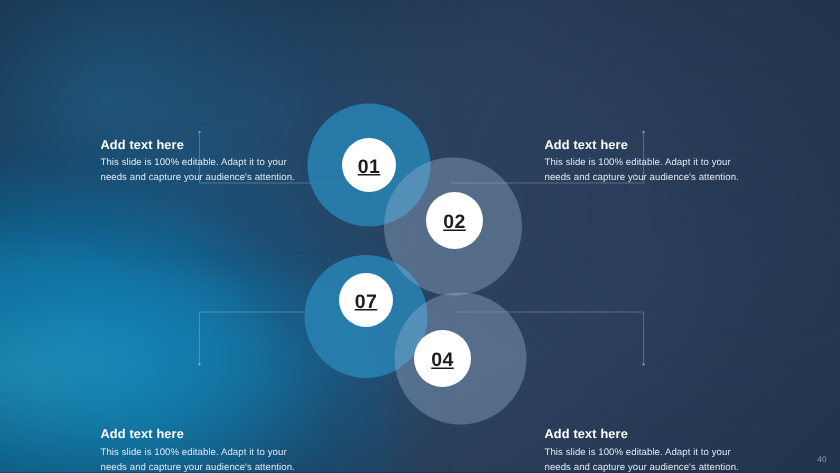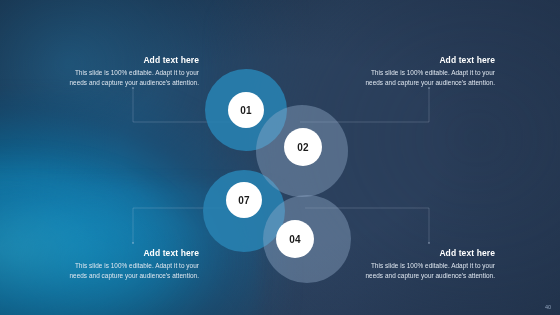--- a/index.html
+++ b/index.html
@@ -125,29 +125,31 @@
 
   .badge {
     position: absolute;
     border-radius: 50%;
     background: #ffffff;
     display: flex;
     align-items: center;
     justify-content: center;
     color: #1c1c1c;
     font-weight: bold;
-    font-size: 10px;
+    font-size: 13px;
     letter-spacing: 0.3px;
+    text-decoration: underline;
   }
 
   
   .tblock {
     position: absolute;
     width: 132px;
-    text-align: right;
+    text-align: left;
+    margin-top: 36px;
   }
   .tblock .head {
     color: #ffffff;
     font-size: 8.5px;
     font-weight: bold;
     margin-bottom: 3px;
     letter-spacing: 0.1px;
   }
   .tblock .body {
     color: #dfe7f0;

